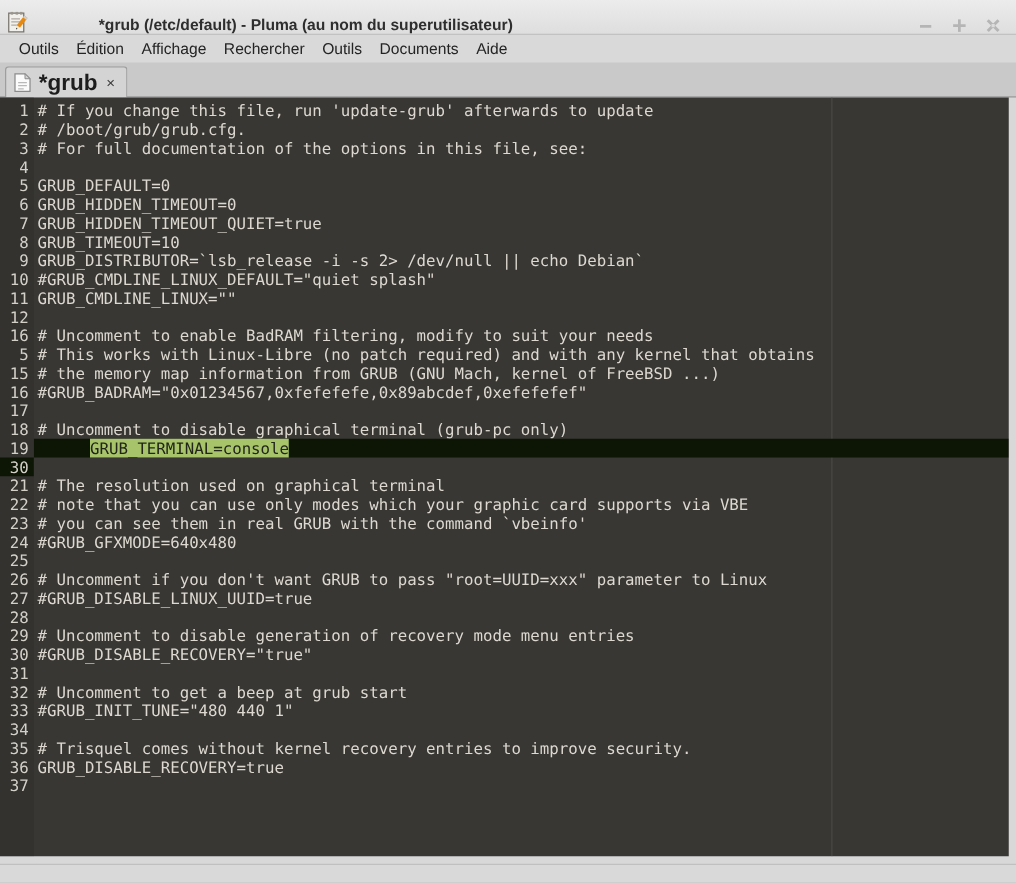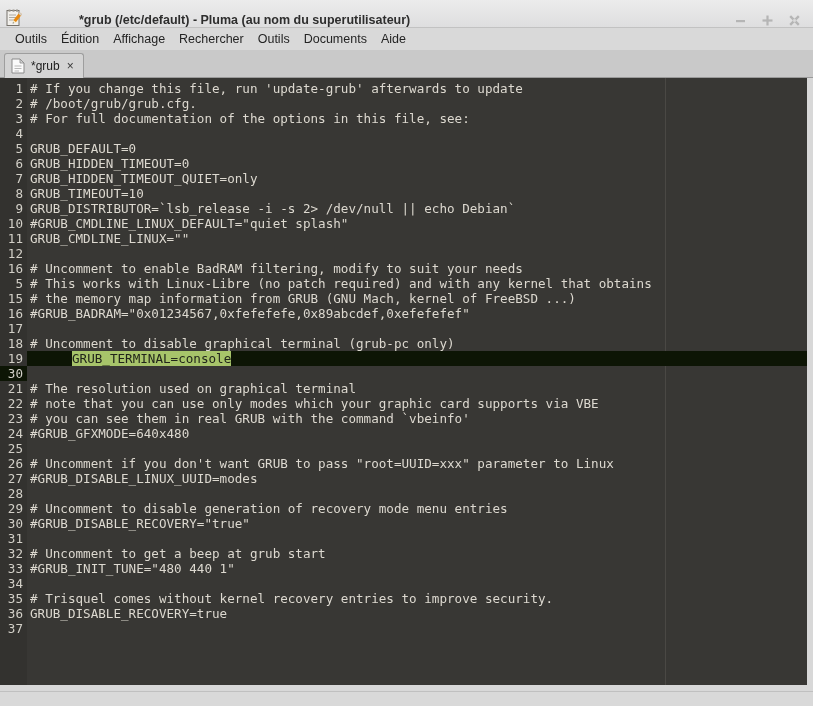--- a/index.html
+++ b/index.html
@@ -109,22 +109,23 @@
     gap: 6px;
     position: relative;
     top: 1px;
   }
   #tab-doc-icon {
     width: 14px;
     height: 16px;
     position: relative;
   }
   #tab-label {
-    font-size: 12px;
+    font-size: 18px;
     color: #1d1d1d;
+    font-weight: bold;
   }
   #tab-close {
     font-size: 12px;
     color: #3a3a3a;
     line-height: 1;
     padding: 0 1px;
     cursor: default;
   }
 
   
@@ -327,41 +328,41 @@
           <div class="lnum">37</div>
         </div>
       <div id="code">
         <div id="margin-line"></div>
       <div class="cline"># If you change this file, run 'update-grub' afterwards to update</div>
           <div class="cline"># /boot/grub/grub.cfg.</div>
           <div class="cline"># For full documentation of the options in this file, see:</div>
           <div class="cline">&nbsp;</div>
           <div class="cline">GRUB_DEFAULT=0</div>
           <div class="cline">GRUB_HIDDEN_TIMEOUT=0</div>
-          <div class="cline">GRUB_HIDDEN_TIMEOUT_QUIET=only</div>
+          <div class="cline">GRUB_HIDDEN_TIMEOUT_QUIET=true</div>
           <div class="cline">GRUB_TIMEOUT=10</div>
           <div class="cline">GRUB_DISTRIBUTOR=`lsb_release -i -s 2&gt; /dev/null || echo Debian`</div>
           <div class="cline">#GRUB_CMDLINE_LINUX_DEFAULT="quiet splash"</div>
           <div class="cline">GRUB_CMDLINE_LINUX=""</div>
           <div class="cline">&nbsp;</div>
           <div class="cline"># Uncomment to enable BadRAM filtering, modify to suit your needs</div>
           <div class="cline"># This works with Linux-Libre (no patch required) and with any kernel that obtains</div>
           <div class="cline"># the memory map information from GRUB (GNU Mach, kernel of FreeBSD ...)</div>
           <div class="cline">#GRUB_BADRAM="0x01234567,0xfefefefe,0x89abcdef,0xefefefef"</div>
           <div class="cline">&nbsp;</div>
           <div class="cline"># Uncomment to disable graphical terminal (grub-pc only)</div>
           <div class="cline current"><span class="sel">GRUB_TERMINAL=console</span></div>
           <div class="cline">&nbsp;</div>
           <div class="cline"># The resolution used on graphical terminal</div>
           <div class="cline"># note that you can use only modes which your graphic card supports via VBE</div>
           <div class="cline"># you can see them in real GRUB with the command `vbeinfo'</div>
           <div class="cline">#GRUB_GFXMODE=640x480</div>
           <div class="cline">&nbsp;</div>
           <div class="cline"># Uncomment if you don't want GRUB to pass "root=UUID=xxx" parameter to Linux</div>
-          <div class="cline">#GRUB_DISABLE_LINUX_UUID=modes</div>
+          <div class="cline">#GRUB_DISABLE_LINUX_UUID=true</div>
           <div class="cline">&nbsp;</div>
           <div class="cline"># Uncomment to disable generation of recovery mode menu entries</div>
           <div class="cline">#GRUB_DISABLE_RECOVERY="true"</div>
           <div class="cline">&nbsp;</div>
           <div class="cline"># Uncomment to get a beep at grub start</div>
           <div class="cline">#GRUB_INIT_TUNE="480 440 1"</div>
           <div class="cline">&nbsp;</div>
           <div class="cline"># Trisquel comes without kernel recovery entries to improve security.</div>
           <div class="cline">GRUB_DISABLE_RECOVERY=true</div>
         </div>

